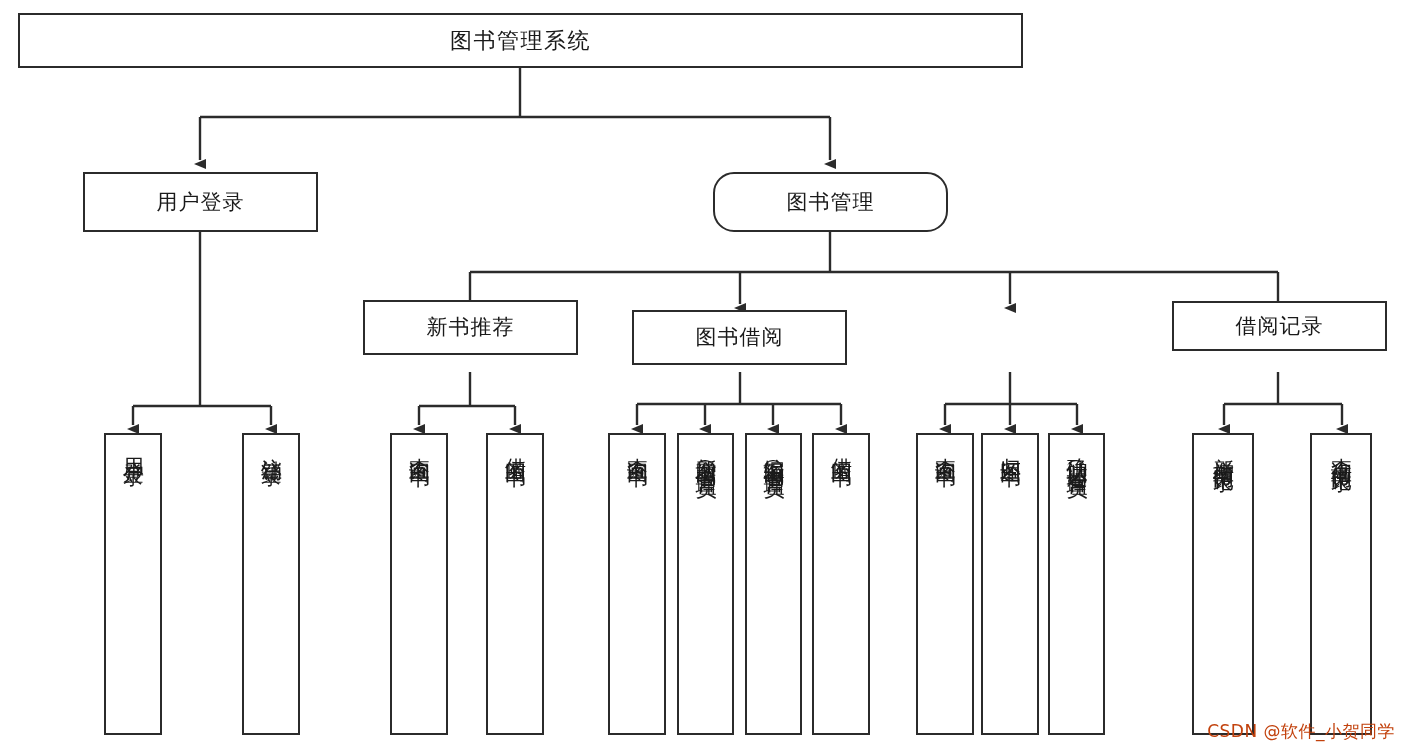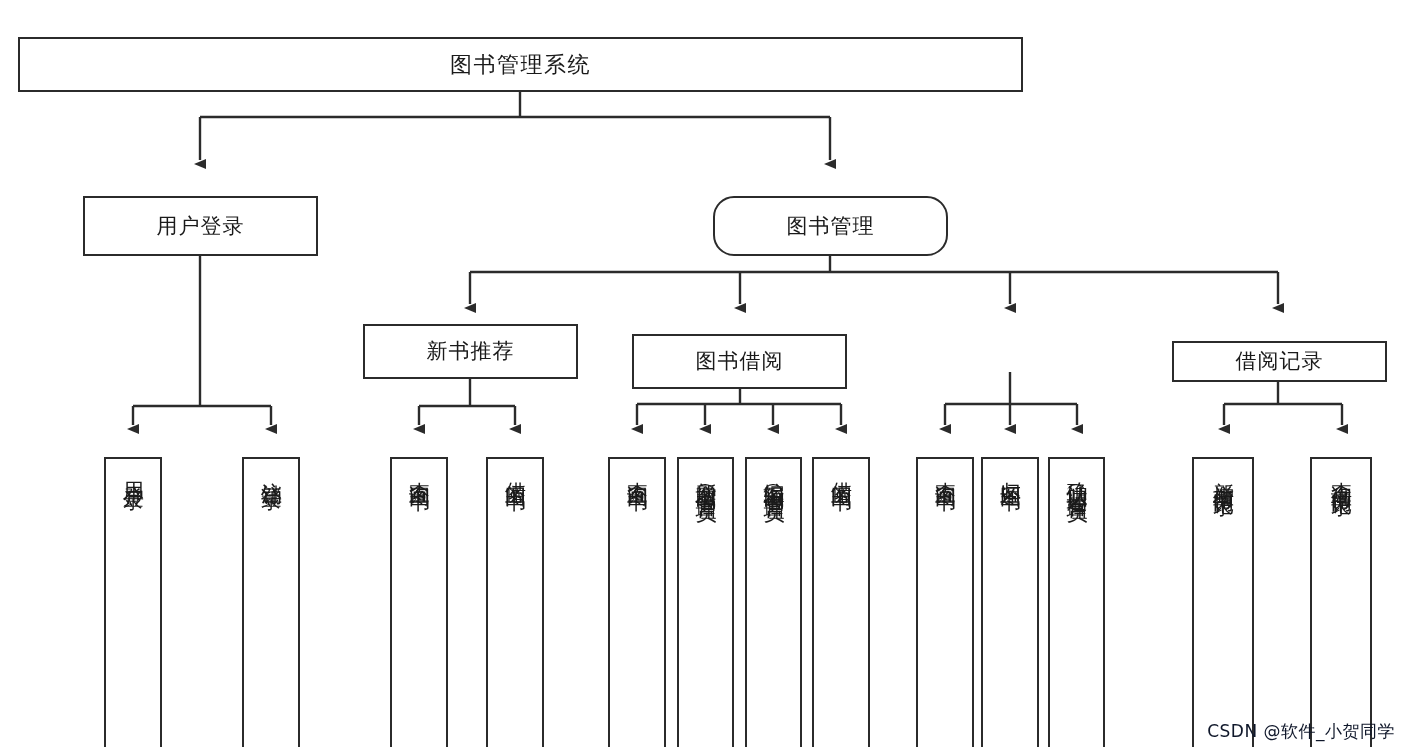--- a/index.html
+++ b/index.html
@@ -24,21 +24,20 @@
     position:absolute;
     box-sizing:border-box;
     background:#ffffff;
     border:2px solid #2b2b2b;
     display:flex;
     align-items:center;
     justify-content:center;
     color:#1a1a1a;
     line-height:1.18;
     z-index:2;
-    margin-top:24px;
   }
   .node-label{
     display:block;
     text-align:center;
     white-space:pre-line;
   }
   
   .h-node .node-label{
     font-size:21px;
     letter-spacing:1px;
@@ -57,21 +56,21 @@
     line-height:1.0;
     max-height:285px;
   }
   .v-node.tall .node-label{
     max-height:278px;
   }
   .watermark{
     position:absolute;
     right:10px;bottom:4px;
     font-size:17px;
-    color:#0f172a;
+    color:#c2410c;
     letter-spacing:0.5px;
     z-index:3;
     white-space:nowrap;
     font-family:"DejaVu Sans","Liberation Sans",sans-serif;
   }
 </style>
 </head>
 <body>
 
 <div id="canvas">
@@ -136,21 +135,21 @@
   <div class="node h-node" style="left:713px;top:172px;width:235px;height:60px;border-radius:21px;">
     <span class="node-label">图书管理</span>
   </div>
 
   <div class="node h-node" style="left:363px;top:300px;width:215px;height:55px;">
     <span class="node-label">新书推荐</span>
   </div>
   <div class="node h-node" style="left:632px;top:310px;width:215px;height:55px;">
     <span class="node-label">图书借阅</span>
   </div>
-  <div class="node h-node" style="left:1172px;top:317px;width:215px;height:41px;">
+  <div class="node h-node" style="left:1172px;top:301px;width:215px;height:50px;">
     <span class="node-label">借阅记录</span>
   </div>
 
   <div class="node v-node" style="left:104px;top:433px;width:58px;height:302px;">
     <span class="node-label">用户登录</span>
   </div>
   <div class="node v-node" style="left:242px;top:433px;width:58px;height:302px;">
     <span class="node-label">注销登录</span>
   </div>
 

